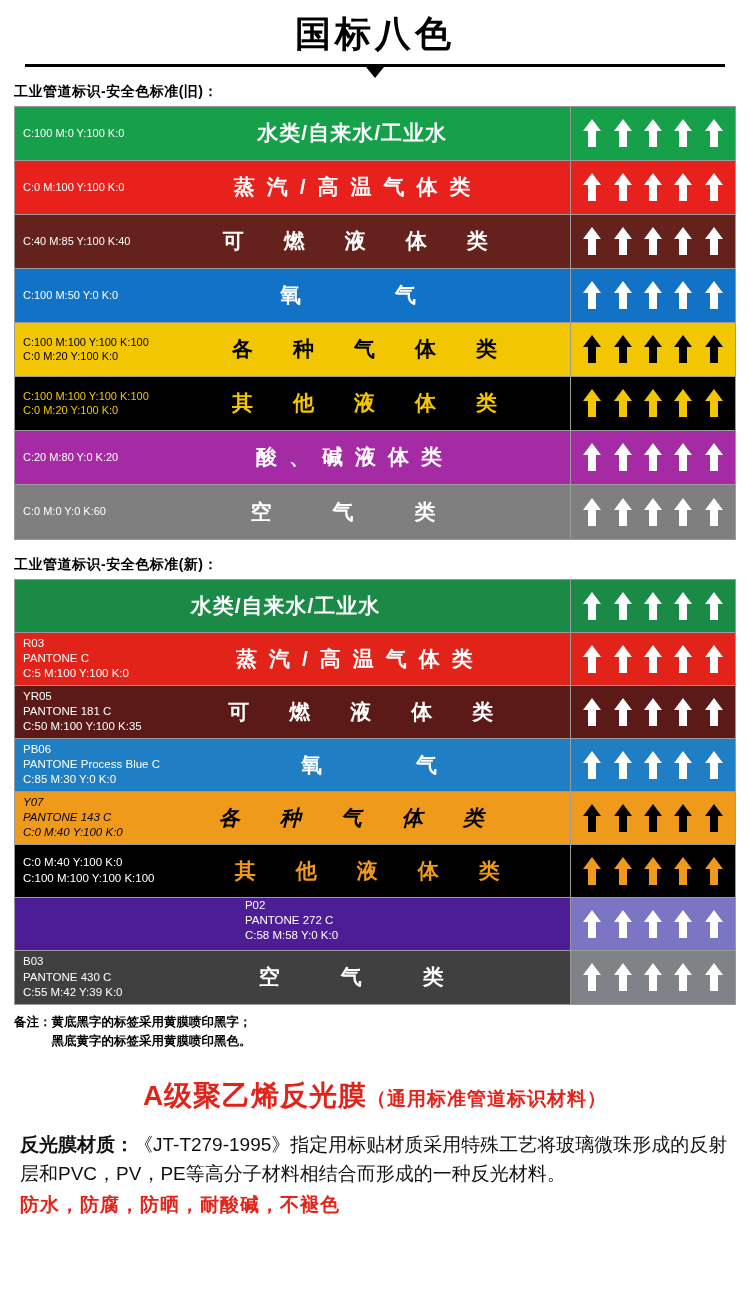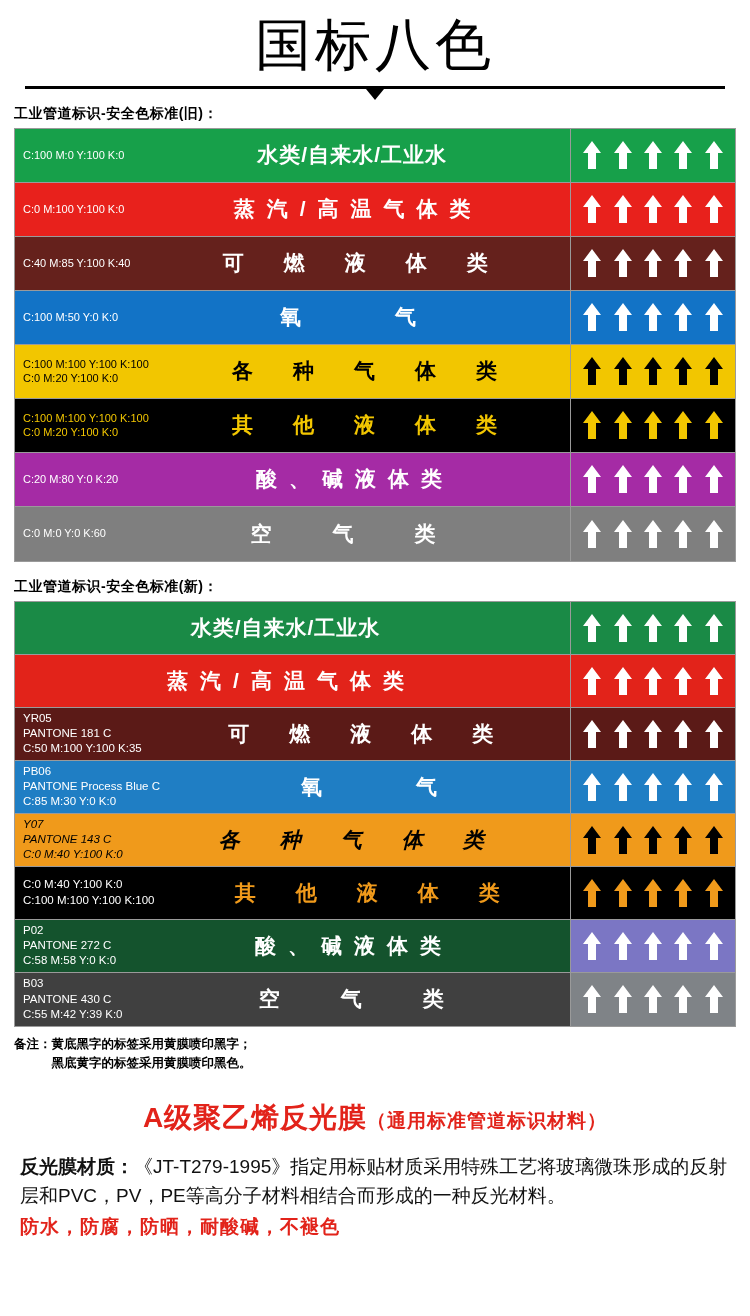--- a/index.html
+++ b/index.html
@@ -18,22 +18,22 @@
     position: relative;
     width: 750px;
     height: 1316px;
   }
   
   .title-wrap {
     text-align: center;
     padding-top: 14px;
   }
   .main-title {
-    font-size: 56px;
-    font-weight: normal;
+    font-size: 36px;
+    font-weight: bold;
     letter-spacing: 4px;
     line-height: 1.1;
     color: #000;
     text-align: center;
   }
   .title-rule {
     width: 700px;
     height: 3px;
     background: #000;
     margin: 10px auto 0 auto;
@@ -385,20 +385,23 @@
             <svg class="arrow" viewBox="0 0 20 30">
               <polygon points="10,1 19,13 14,13 14,29 6,29 6,13 1,13" fill="#ffffff"></polygon>
             </svg>
             <svg class="arrow" viewBox="0 0 20 30">
               <polygon points="10,1 19,13 14,13 14,29 6,29 6,13 1,13" fill="#ffffff"></polygon>
             </svg>
           </div>
         </div>
         <div class="row r-new">
           <div class="cell-color" style="background: rgb(226, 35, 26);">
+            <div class="codes big" style="color: rgb(255, 255, 255);">R03
+PANTONE  C
+C:5 M:100 Y:100 K:0</div>
             <div class="label-text spaced" style="color: rgb(255, 255, 255);">蒸汽/高温气体类</div>
           </div>
           <div class="cell-arrows" style="background: rgb(226, 35, 26);">
             <svg class="arrow" viewBox="0 0 20 30">
               <polygon points="10,1 19,13 14,13 14,29 6,29 6,13 1,13" fill="#ffffff"></polygon>
             </svg>
             <svg class="arrow" viewBox="0 0 20 30">
               <polygon points="10,1 19,13 14,13 14,29 6,29 6,13 1,13" fill="#ffffff"></polygon>
             </svg>
             <svg class="arrow" viewBox="0 0 20 30">
@@ -505,21 +508,21 @@
             </svg>
             <svg class="arrow" viewBox="0 0 20 30">
               <polygon points="10,1 19,13 14,13 14,29 6,29 6,13 1,13" fill="#f09a1b"></polygon>
             </svg>
             <svg class="arrow" viewBox="0 0 20 30">
               <polygon points="10,1 19,13 14,13 14,29 6,29 6,13 1,13" fill="#f09a1b"></polygon>
             </svg>
           </div>
         </div>
         <div class="row r-new">
-          <div class="cell-color" style="background: #14532d;">
+          <div class="cell-color" style="background: #4c1d95; flex-direction: column;">
             <div class="codes big" style="color: rgb(255, 255, 255);">P02
 PANTONE 272 C
 C:58 M:58 Y:0 K:0</div>
             <div class="label-text spaced" style="color: rgb(255, 255, 255);">酸、碱液体类</div>
           </div>
           <div class="cell-arrows" style="background: rgb(123, 118, 196);">
             <svg class="arrow" viewBox="0 0 20 30">
               <polygon points="10,1 19,13 14,13 14,29 6,29 6,13 1,13" fill="#ffffff"></polygon>
             </svg>
             <svg class="arrow" viewBox="0 0 20 30">

